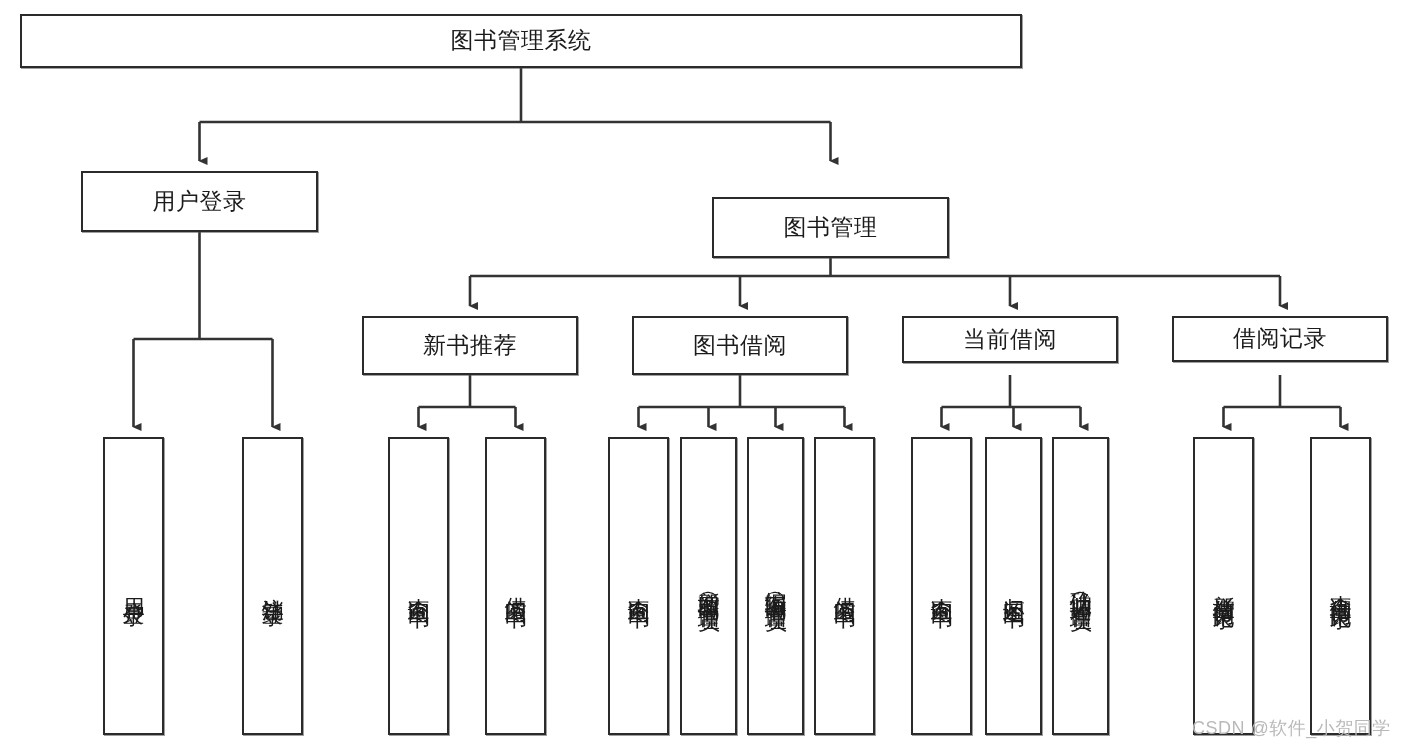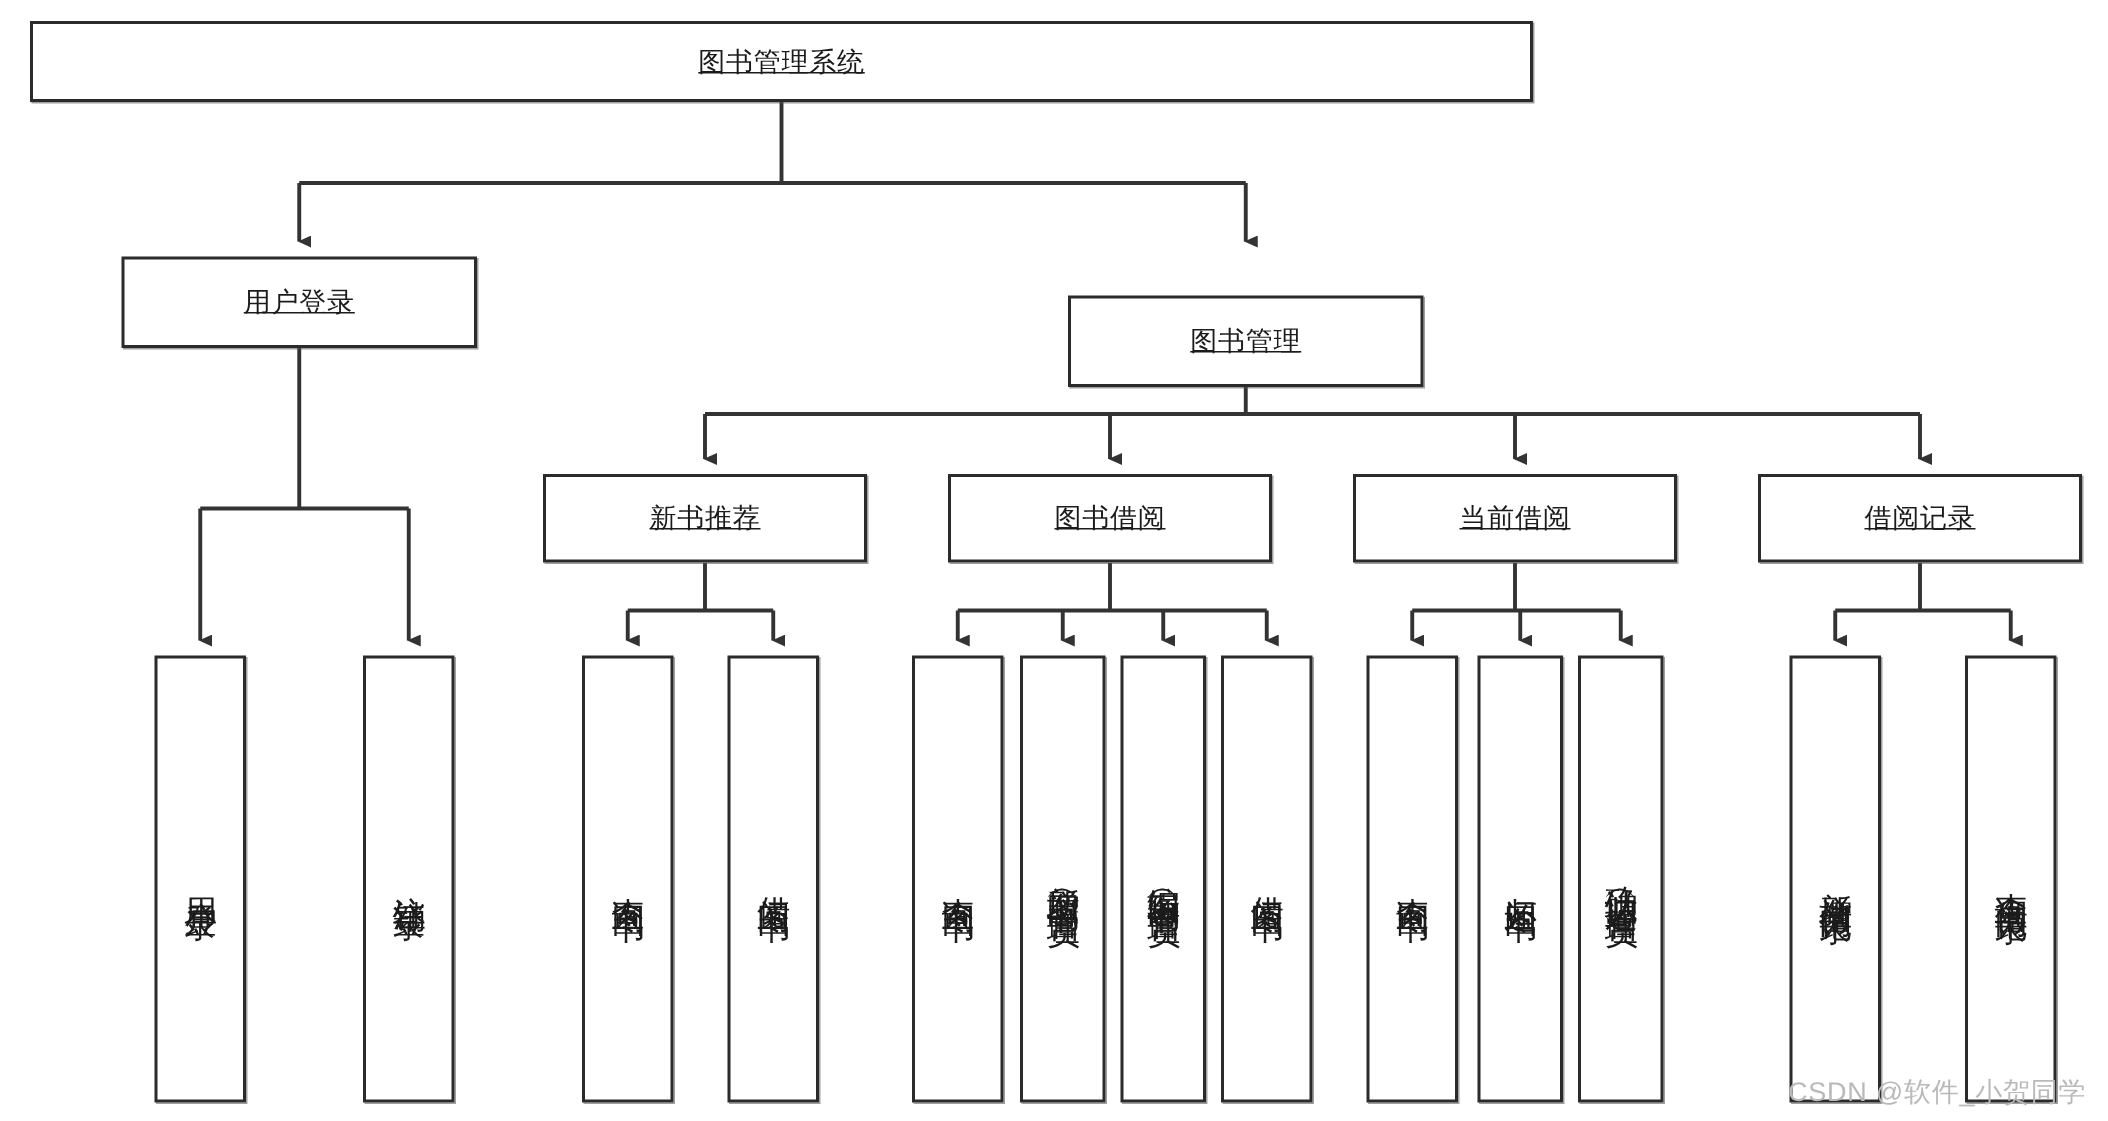--- a/index.html
+++ b/index.html
@@ -38,23 +38,22 @@
     justify-content: center;
     box-shadow: 1px 1px 0 rgba(80,80,80,0.55);
   }
   .node .label {
     color: #1b1b1b;
     line-height: 1.12;
     text-align: center;
     letter-spacing: 0.5px;
   }
   .node.horizontal .label {
-    font-size: 18px;
+    font-size: 23px;
     white-space: nowrap;
-    text-decoration: underline;
   }
   .node.vertical {
     align-items: center;
     justify-content: center;
   }
   .node.vertical .label {
     writing-mode: vertical-rl;
     text-orientation: upright;
     font-size: 22px;
     letter-spacing: 3px;
@@ -127,24 +126,24 @@
       </div>
       <div class="node horizontal" style="left: 712px; top: 171px; width: 237px; height: 61px; margin-top: 26px;">
         <span class="label">图书管理</span>
       </div>
       <div class="node horizontal" style="left: 362px; top: 316px; width: 216px; height: 59px;">
         <span class="label">新书推荐</span>
       </div>
       <div class="node horizontal" style="left: 632px; top: 316px; width: 216px; height: 59px; justify-content: center;">
         <span class="label">图书借阅</span>
       </div>
-      <div class="node horizontal" style="left: 902px; top: 316px; width: 216px; height: 59px;">
+      <div class="node horizontal" style="left: 902px; top: 316px; width: 216px; height: 47px;">
         <span class="label">当前借阅</span>
       </div>
-      <div class="node horizontal" style="left: 1172px; top: 316px; width: 216px; height: 59px;">
+      <div class="node horizontal" style="left: 1172px; top: 316px; width: 216px; height: 46px;">
         <span class="label">借阅记录</span>
       </div>
       <div class="node vertical" style="left: 103px; top: 437px; width: 61px; height: 298px;">
         <span class="label">用户登录</span>
       </div>
       <div class="node vertical" style="left: 242px; top: 437px; width: 61px; height: 298px;">
         <span class="label">注销登录</span>
       </div>
       <div class="node vertical" style="left: 388px; top: 437px; width: 61px; height: 298px;">
         <span class="label">查询图书</span>

